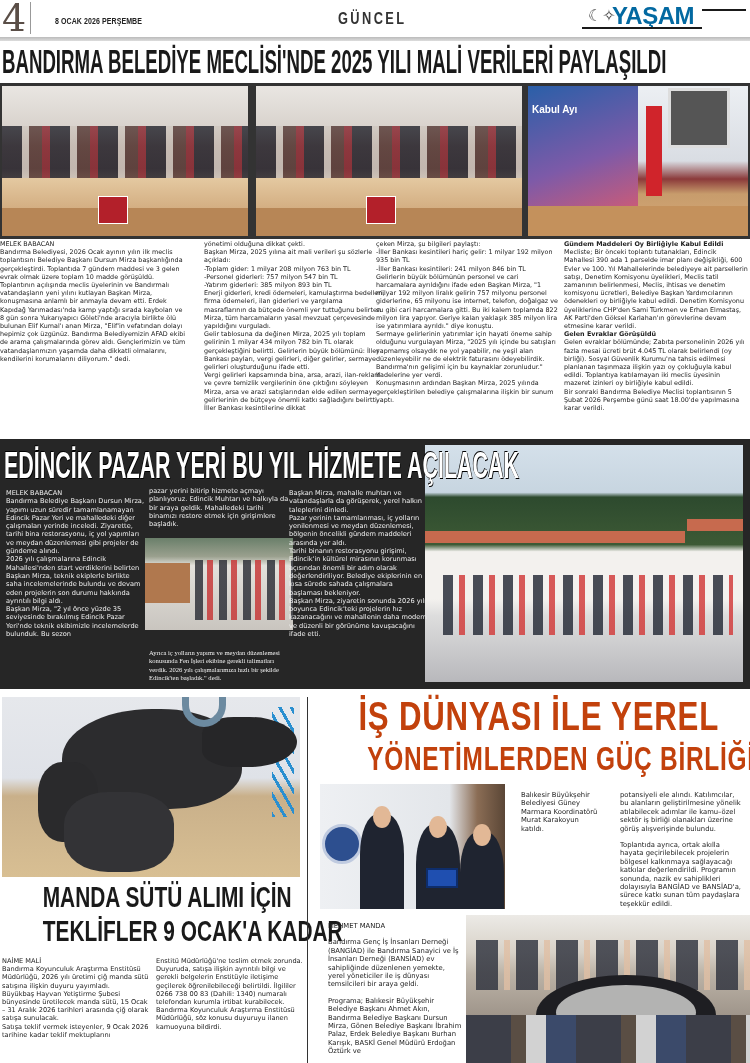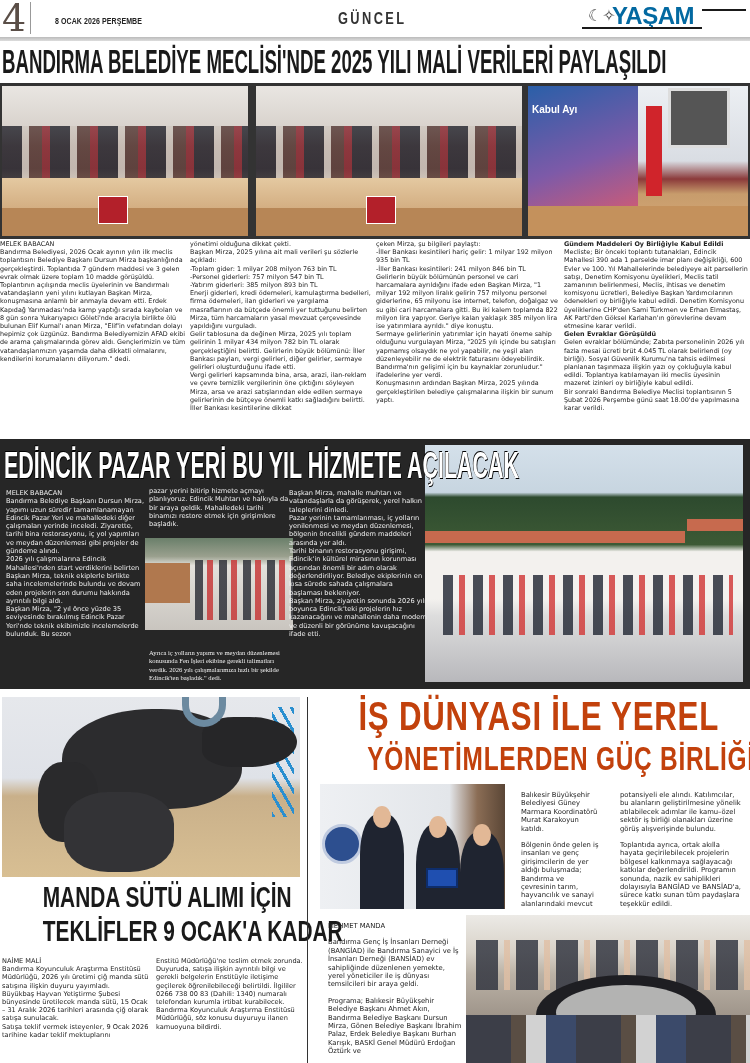--- a/index.html
+++ b/index.html
@@ -34,21 +34,21 @@
   .screen { position: absolute; left: 0; top: 0; width: 110px; height: 120px; background: linear-gradient(160deg, #2a5fa8, #7d5aa8 60%, #c75b7a); }
   .screen-txt { position: absolute; left: 4px; top: 18px; color: #fff; font-size: 10px; font-weight: bold; font-family: "Liberation Sans", sans-serif; }
   .portrait { position: absolute; left: 140px; top: 2px; width: 62px; height: 60px; background: #555; border: 3px solid #ddd; }
   .flag { position: absolute; left: 118px; top: 20px; width: 16px; height: 90px; background: #d0242b; }
 
   .col { position: absolute; font-family: "DejaVu Sans", sans-serif; font-size: 6.4px; line-height: 8.2px; color: #222; }
   .col p { margin: 0; }
   .col .byline { text-transform: uppercase; }
   .col b { font-weight: bold; }
   .c1 { left: 0; top: 240px; width: 186px; }
-  .c2 { left: 190px; top: 240px; width: 182px; }
+  .c2 { left: 204px; top: 240px; width: 182px; }
   .c3 { left: 376px; top: 240px; width: 184px; }
   .c4 { left: 564px; top: 240px; width: 184px; }
 
   
   .dark { position: absolute; left: 0; top: 439px; width: 750px; height: 250px; background: #262626; }
   .h2 { position: absolute; left: 4px; top: 446px; font-family: "Liberation Sans", sans-serif; font-weight: bold; font-size: 37px; line-height: 40px; color: #fff; white-space: nowrap; transform: scaleX(0.58); transform-origin: left; z-index: 3; text-shadow: 1px 1px 0 #000, -1px -1px 0 #000; }
   .market-photo { position: absolute; left: 425px; top: 445px; width: 318px; height: 237px; overflow: hidden; background: linear-gradient(180deg, #d4e0ea 0%, #c7d5e0 20%, #2d4a2e 22%, #3d5a35 42%, #f3f1ee 45%, #f3f1ee 65%, #ddd 72%, #b8b8bc 100%); }
   .mp-roof { position: absolute; left: 0; top: 86px; width: 260px; height: 12px; background: #c76a4e; }
   .mp-roof2 { position: absolute; left: 262px; top: 74px; width: 56px; height: 12px; background: #c76a4e; }
   .mp-people { position: absolute; left: 18px; top: 130px; width: 290px; height: 60px; background: repeating-linear-gradient(90deg, #2a2f3b 0 10px, transparent 10px 16px, #d23e3e 16px 22px, transparent 22px 30px); opacity: 0.85; }
@@ -242,21 +242,20 @@
   <div class="ap-man" style="left:40px"></div>
     <div class="ap-face" style="left:53px;top:22px"></div>
   <div class="ap-man" style="left:96px;top:40px"></div>
     <div class="ap-face" style="left:109px;top:32px"></div>
   <div class="ap-man" style="left:140px;top:48px"></div>
     <div class="ap-face" style="left:153px;top:40px"></div>
   <div class="ap-box"></div>
 </div>
 <div class="scol s1">
   <p>Balıkesir Büyükşehir Belediyesi Güney Marmara Koordinatörü Murat Karakoyun katıldı.</p>
-  <p>Bölgenin önde gelen iş insanları ve genç girişimcilerin de yer aldığı buluşmada; Bandırma ve çevresinin tarım, hayvancılık ve sanayi alanlarındaki mevcut</p>
 </div>
 <div class="scol s2">
   <p>potansiyeli ele alındı. Katılımcılar, bu alanların geliştirilmesine yönelik atılabilecek adımlar ile kamu–özel sektör iş birliği olanakları üzerine görüş alışverişinde bulundu.</p>
   <p>Toplantıda ayrıca, ortak akılla hayata geçirilebilecek projelerin bölgesel kalkınmaya sağlayacağı katkılar değerlendirildi. Programın sonunda, nazik ev sahiplikleri dolayısıyla BANGİAD ve BANSİAD'a, sürece katkı sunan tüm paydaşlara teşekkür edildi.</p>
 </div>
 <div class="scol s3">
   <p>MEHMET MANDA</p>
   <p>Bandırma Genç İş İnsanları Derneği (BANGİAD) ile Bandırma Sanayici ve İş İnsanları Derneği (BANSİAD) ev sahipliğinde düzenlenen yemekte, yerel yöneticiler ile iş dünyası temsilcileri bir araya geldi.</p>
   <p>Programa; Balıkesir Büyükşehir Belediye Başkanı Ahmet Akın, Bandırma Belediye Başkanı Dursun Mirza, Gönen Belediye Başkanı İbrahim Palaz, Erdek Belediye Başkanı Burhan Karışık, BASKİ Genel Müdürü Erdoğan Öztürk ve</p>
 </div>

